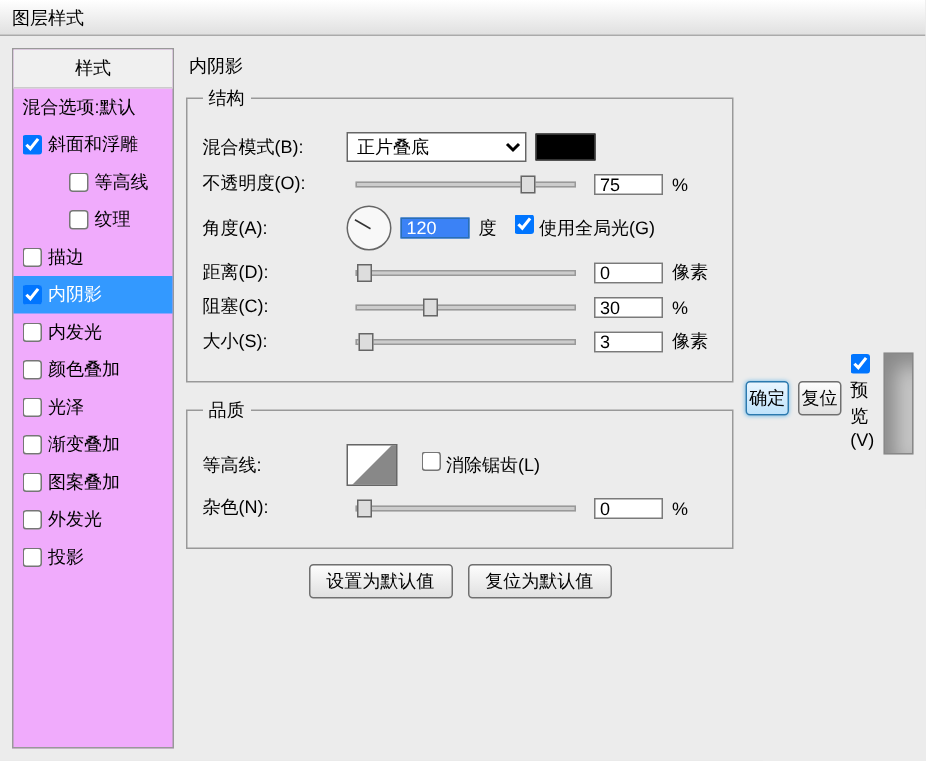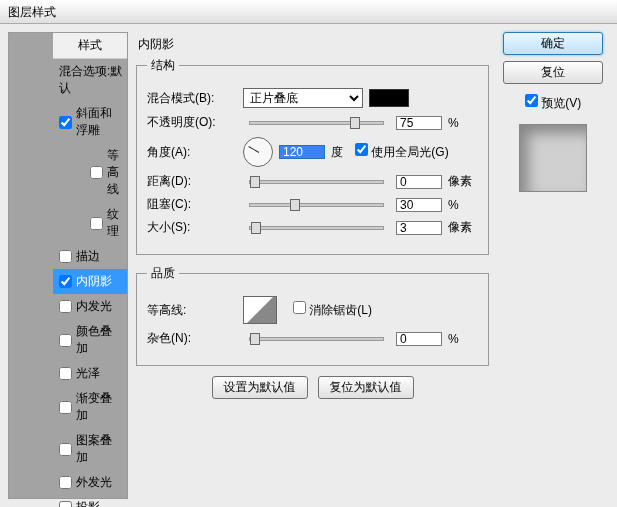--- a/index.html
+++ b/index.html
@@ -1,19 +1,19 @@
 <!DOCTYPE html>
 <html><head>
 <meta charset="utf-8">
 <style>
 * { box-sizing: border-box; margin: 0; padding: 0; font-family: "Microsoft YaHei", SimSun, sans-serif; font-size: 12px; }
 body { background: #e8e8e8; width: 617px; height: 507px; overflow: hidden; }
 .titlebar { background: linear-gradient(#fff, #e0e0e0); height: 24px; line-height: 24px; padding-left: 8px; border-bottom: 1px solid #aaa; }
 .dialog-body { display: flex; padding: 8px; gap: 8px; height: 483px; background: #ececec; }
-.styles-panel { width: 120px; border: 1px solid #999; background: #a3a3a3; padding-left: 44px; }
+.styles-panel { width: 108px; border: 1px solid #999; background: #f0abfc; }
 .styles-header { padding: 4px 6px; border-bottom: 1px solid #ccc; text-align: center; background: #f0f0f0; }
 .styles-list { }
 .style-item { padding: 4px 4px 4px 6px; display: flex; align-items: center; gap: 4px; }
 .style-item.sub { padding-left: 22px; margin-left: 15px; }
 .style-item.selected { background: #3399ff; color: #fff; }
 .style-item input[type=checkbox] { }
 .style-item.noncheck { padding-left: 6px; }
 .main-panel { flex: 1; }
 fieldset { border: 1px solid #999; margin-bottom: 10px; padding: 8px 10px 12px 10px; }
 legend { padding: 0 4px; }
@@ -24,21 +24,21 @@
 .numbox { width: 46px; height: 14px; border: 1px solid #7a7a7a; padding: 1px 3px; background: #fff; text-align: left; }
 .numbox.hl { background: #3b82f6; color: #fff; border-color: #2a6fb3; }
 .unit { width: 30px; }
 select { height: 20px; border: 1px solid #666; background: #fff; padding: 0 2px; }
 .swatch { width: 40px; height: 18px; background: #000; border: 1px solid #333; }
 .angle-dial { width: 30px; height: 30px; border: 1px solid #666; border-radius: 50%; position: relative; background: #f8f8f8; }
 .angle-dial::after { content: ""; position: absolute; width: 12px; height: 1px; background: #333; top: 14px; left: 3px; transform-origin: right center; transform: rotate(30deg); }
 .contour-box { width: 34px; height: 28px; border: 1px solid #666; background: linear-gradient(135deg, #fff 49%, #888 51%); }
 .btns-row { display: flex; gap: 10px; justify-content: center; margin-top: 6px; }
 .btn { background: linear-gradient(#fdfdfd, #e0e0e0); border: 1px solid #707070; border-radius: 3px; padding: 2px 10px; min-width: 96px; text-align: center; cursor: pointer; }
-.right-panel { width: 112px; display: flex; flex-direction: column; align-items: center; gap: 6px; }
+.right-panel { width: 112px; display: flex; flex-direction: row; align-items: center; gap: 6px; }
 .rbtn { width: 100px; padding: 2px 0; text-align: center; border: 1px solid #707070; border-radius: 3px; background: linear-gradient(#fdfdfd, #e0e0e0); cursor: pointer; }
 .rbtn.primary { border: 1px solid #2a7ab0; background: linear-gradient(#eaf6ff, #bfe3fb); box-shadow: 0 0 3px #6cb9e8; }
 .preview-check { margin-top: 4px; }
 .preview-box { width: 68px; height: 68px; border: 1px solid #888; background: #d0d0d0; box-shadow: inset 8px 8px 14px rgba(0,0,0,0.35); margin-top: 6px; }
 .section-title { font-size: 12px; margin: 4px 0 4px 2px; }
 </style>
 </head>
 <body>
 
 <div class="titlebar">

